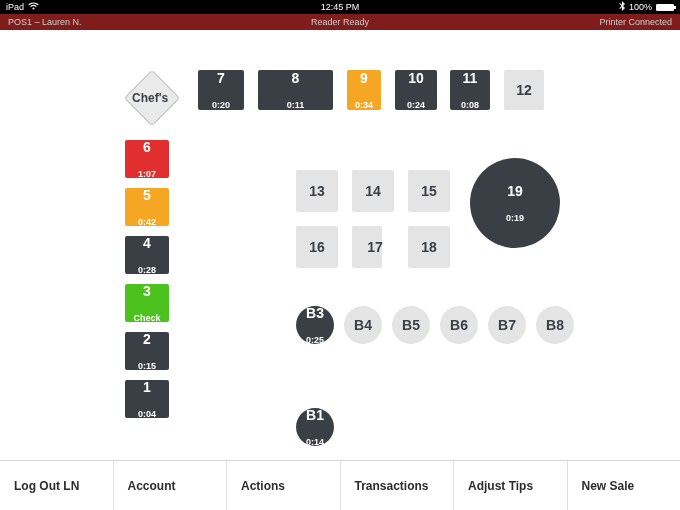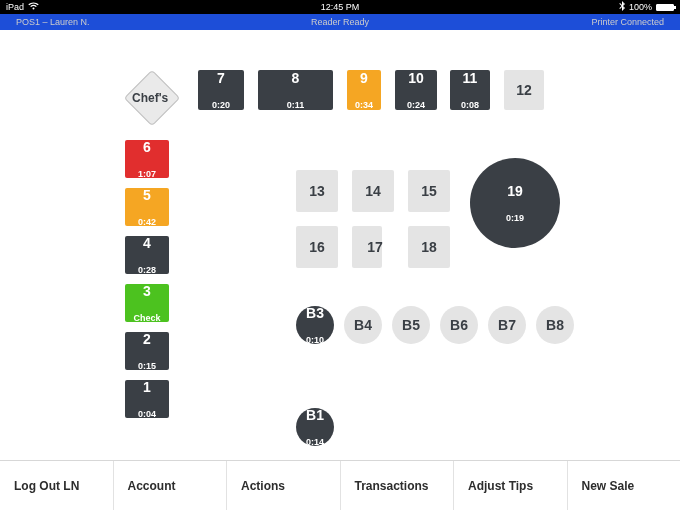--- a/index.html
+++ b/index.html
@@ -7,21 +7,21 @@
 
   
   .status { height: 14px; background: #000; color: #fff; display: flex; align-items: center; justify-content: space-between; font-size: 9px; padding: 0 6px; }
   .status .left, .status .center, .status .right { display: flex; align-items: center; gap: 4px; }
   .status .center { position: absolute; left: 50%; transform: translateX(-50%); }
   .wifi, .bt, .bat { display: inline-block; }
   .bat { width: 18px; height: 7px; border: 1px solid #fff; border-radius: 1px; position: relative; background:#fff; }
   .bat::after { content:""; position:absolute; right:-3px; top:1px; width:2px; height:3px; background:#fff; }
 
   
-  .subbar { height: 16px; background: #1d4ed8; color: #ccc; display:flex; justify-content:space-between; align-items:center; font-size:9px; padding:0 16px; }
+  .subbar { height: 16px; background: #7f1d1d; color: #ccc; display:flex; justify-content:space-between; align-items:center; font-size:9px; padding:0 8px; }
   .subbar .mid { position:absolute; left:50%; transform:translateX(-50%); }
 
   
   .floor { position: relative; width: 680px; height: 430px; background: #fff; }
 
   .tile { position: absolute; display:flex; flex-direction:column; justify-content:center; align-items:center; font-size:12px; font-weight:600; color:#fff; cursor:pointer; }
   .tile .num { font-size: 14px; font-weight:700; }
   .tile .time { font-size: 9px; font-weight:700; margin-top:14px; }
   .tile.square { border-radius:2px; }
   .tile.circle { border-radius:50%; }
@@ -143,21 +143,21 @@
     </div>
     <div class="tile square c-light" style="left: 408px; top: 196px; width: 42px; height: 42px;">
       <div class="num">18</div>
     </div>
     <div class="tile circle c-dark" style="left: 470px; top: 128px; width: 90px; height: 90px;">
       <div class="num">19</div>
       <div class="time">0:19</div>
     </div>
     <div class="tile circle c-dark" style="left: 296px; top: 276px; width: 38px; height: 38px;">
       <div class="num">B3</div>
-      <div class="time">0:10</div>
+      <div class="time">0:25</div>
     </div>
     <div class="tile circle c-light" style="left: 344px; top: 276px; width: 38px; height: 38px;">
       <div class="num">B4</div>
     </div>
     <div class="tile circle c-light" style="left: 392px; top: 276px; width: 38px; height: 38px;">
       <div class="num">B5</div>
     </div>
     <div class="tile circle c-light" style="left: 440px; top: 276px; width: 38px; height: 38px;">
       <div class="num">B6</div>
     </div>

